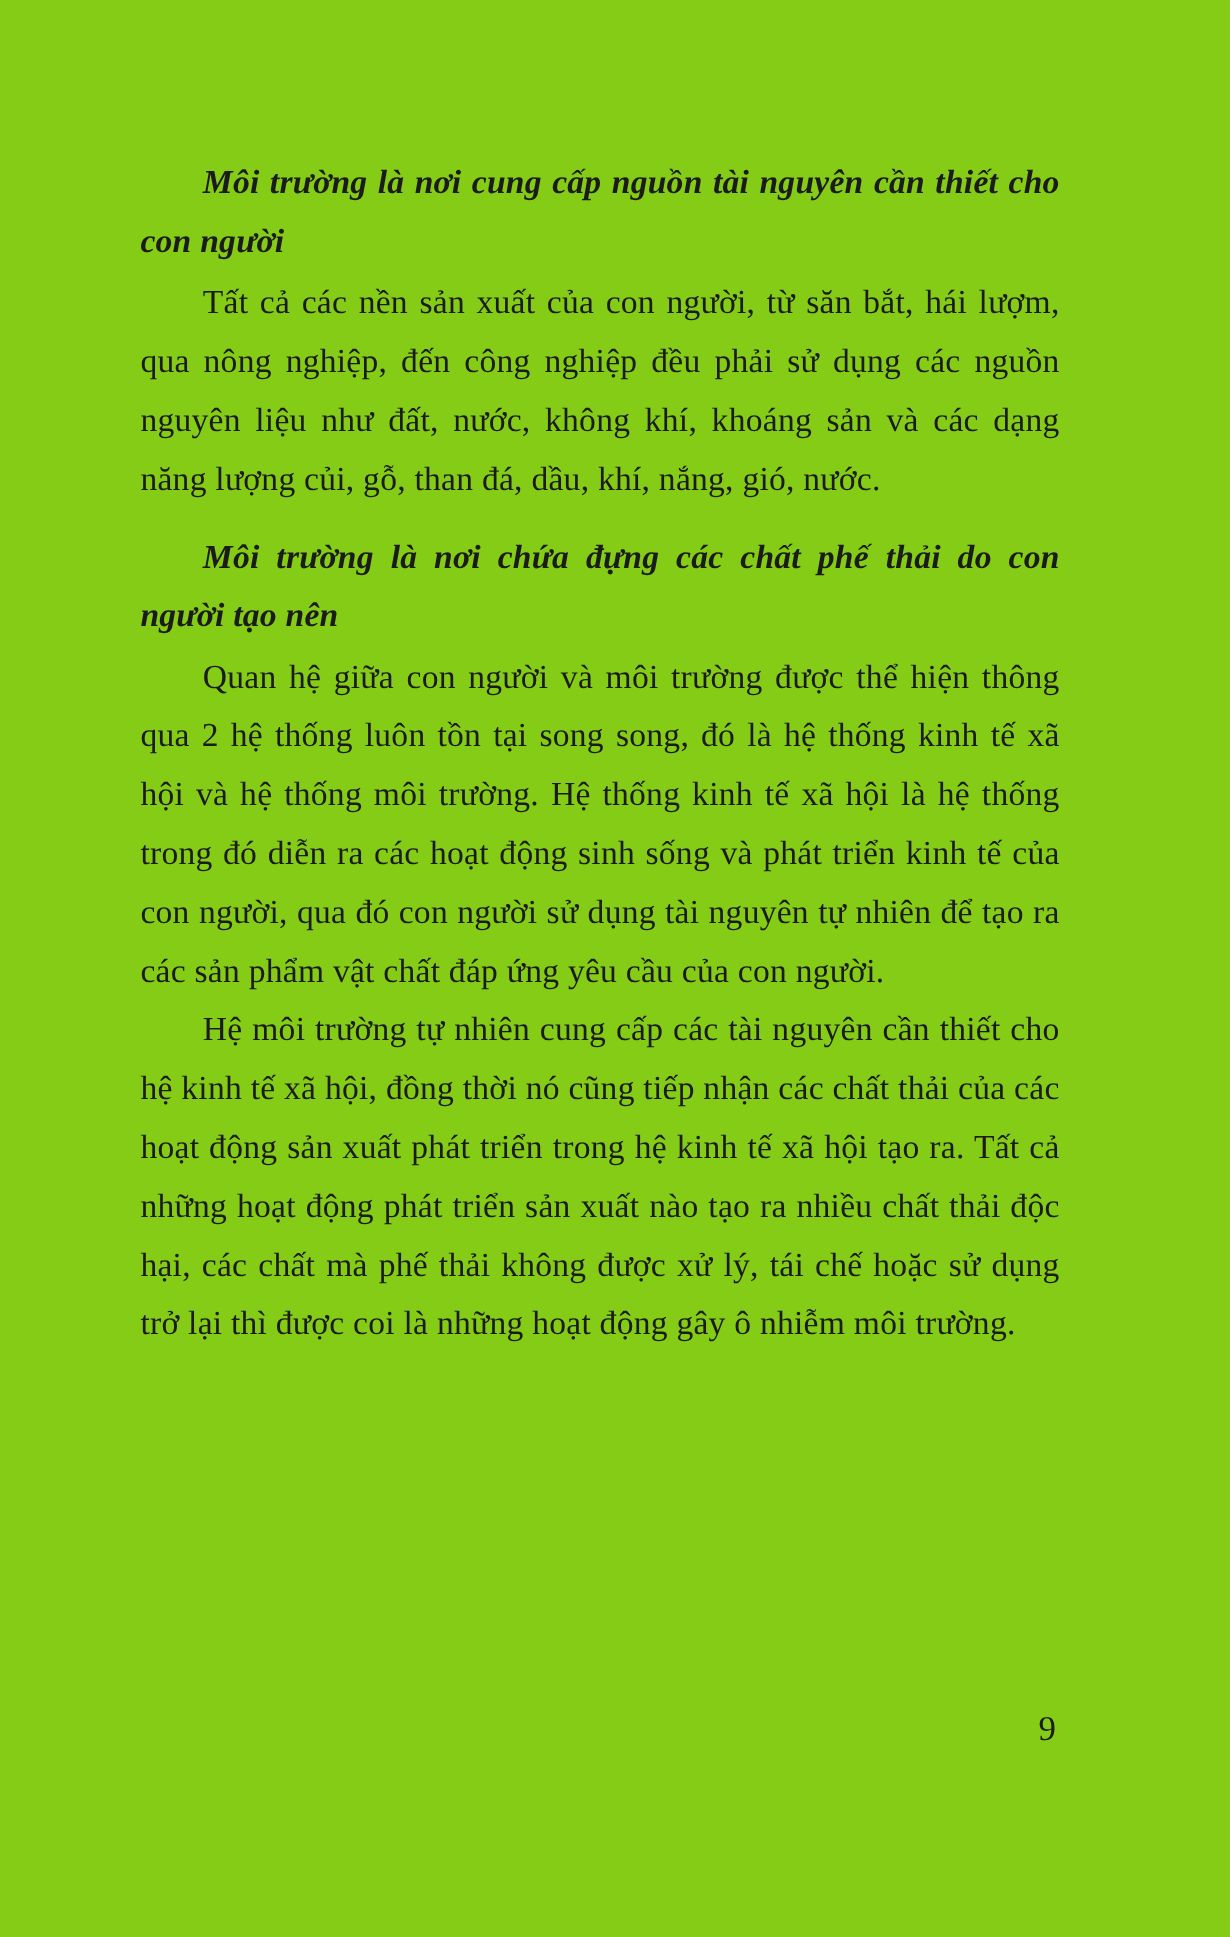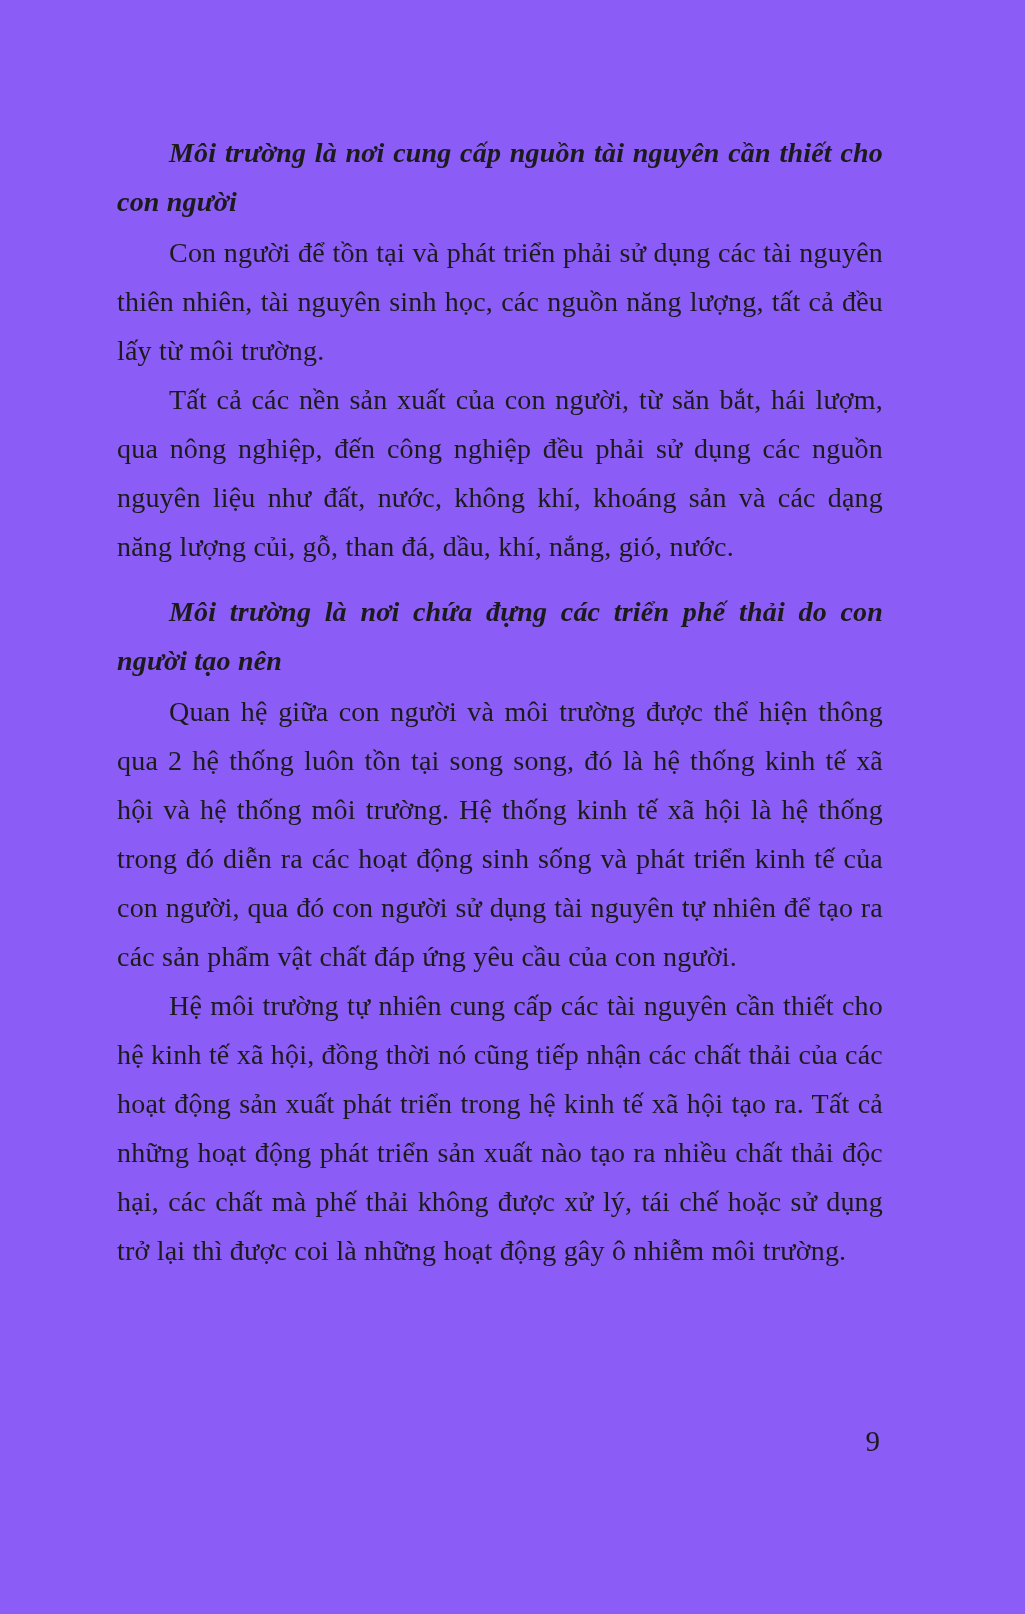--- a/index.html
+++ b/index.html
@@ -5,21 +5,21 @@
 <style>
   html, body {
     margin: 0;
     padding: 0;
     background: #ffffff;
   }
   .page {
     position: relative;
     width: 1025px;
     height: 1614px;
-    background: #8b5cf6;
+    background: #84cc16;
     font-family: "Liberation Serif", "DejaVu Serif", serif;
     color: #1b1b1b;
     overflow: hidden;
   }
   .content {
     position: absolute;
     left: 117px;
     top: 112px;
     width: 766px;
   }
@@ -47,20 +47,19 @@
     line-height: 29px;
     color: #1b1b1b;
   }
 </style>
 </head>
 <body>
 
 <div class="page">
   <div class="content">
     <h2 class="heading">Môi trường là nơi cung cấp nguồn tài nguyên cần thiết cho con người</h2>
-    <p>Con người để tồn tại và phát triển phải sử dụng các tài nguyên thiên nhiên, tài nguyên sinh học, các nguồn năng lượng, tất cả đều lấy từ môi trường.</p>
     <p>Tất cả các nền sản xuất của con người, từ săn bắt, hái lượm, qua nông nghiệp, đến công nghiệp đều phải sử dụng các nguồn nguyên liệu như đất, nước, không khí, khoáng sản và các dạng năng lượng củi, gỗ, than đá, dầu, khí, nắng, gió, nước.</p>
-    <h2 class="heading">Môi trường là nơi chứa đựng các triển phế thải do con người tạo nên</h2>
+    <h2 class="heading">Môi trường là nơi chứa đựng các chất phế thải do con người tạo nên</h2>
     <p>Quan hệ giữa con người và môi trường được thể hiện thông qua 2 hệ thống luôn tồn tại song song, đó là hệ thống kinh tế xã hội và hệ thống môi trường. Hệ thống kinh tế xã hội là hệ thống trong đó diễn ra các hoạt động sinh sống và phát triển kinh tế của con người, qua đó con người sử dụng tài nguyên tự nhiên để tạo ra các sản phẩm vật chất đáp ứng yêu cầu của con người.</p>
     <p>Hệ môi trường tự nhiên cung cấp các tài nguyên cần thiết cho hệ kinh tế xã hội, đồng thời nó cũng tiếp nhận các chất thải của các hoạt động sản xuất phát triển trong hệ kinh tế xã hội tạo ra. Tất cả những hoạt động phát triển sản xuất nào tạo ra nhiều chất thải độc hại, các chất mà phế thải không được xử lý, tái chế hoặc sử dụng trở lại thì được coi là những hoạt động gây ô nhiễm môi trường.</p>
   </div>
   <div class="page-number">9</div>
 </div>
 
 </body></html>

